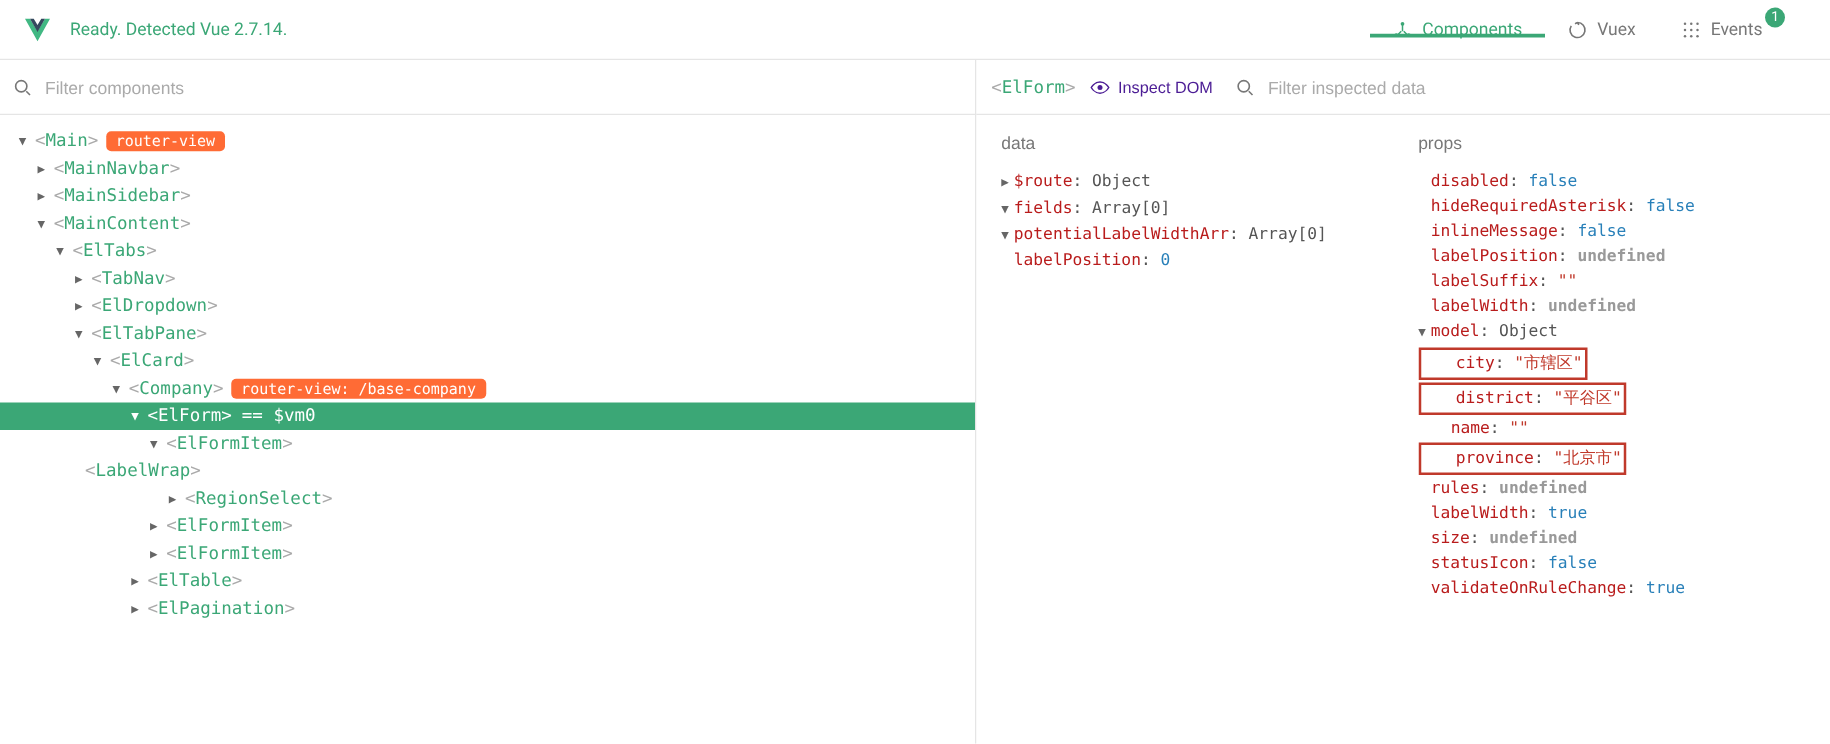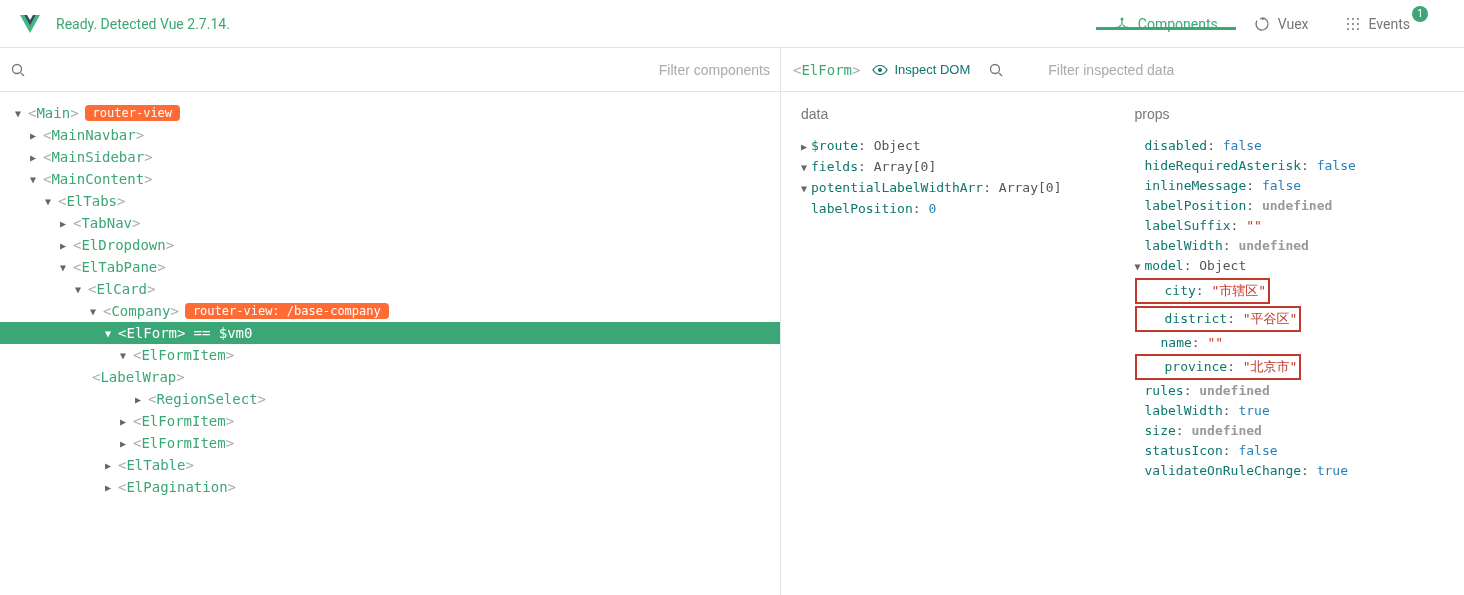--- a/index.html
+++ b/index.html
@@ -11,46 +11,46 @@
 .nav-tab { display: flex; align-items: center; padding: 0 18px; height: 100%; color: #777; cursor: pointer; position: relative; }
 .nav-tab.active { color: #3ba776; }
 .nav-tab.active::after { content: ""; position: absolute; bottom: -1px; left: 0; right: 0; height: 3px; background: #3ba776; }
 .nav-tab-icon { margin-right: 8px; display: inline-flex; }
 .badge { background: #3ba776; color: #fff; border-radius: 50%; width: 16px; height: 16px; font-size: 11px; display: inline-flex; align-items: center; justify-content: center; margin-left: 2px; position: relative; top: -10px; }
 .main-row { display: flex; height: calc(100% - 48px); }
 .left-pane { width: 781px; border-right: 1px solid #e5e5e5; display: flex; flex-direction: column; }
 .right-pane { flex: 1; display: flex; flex-direction: column; }
 .search-bar { display: flex; align-items: center; height: 44px; border-bottom: 1px solid #e5e5e5; padding: 0 10px; }
 .search-icon { color: #777; margin-right: 10px; display: inline-flex; }
-.search-input { border: none; outline: none; flex: 1; font-size: 14px; color: #4d7c0f; background: transparent; text-align: right; }
+.search-input { border: none; outline: none; flex: 1; font-size: 14px; color: #4d7c0f; background: transparent; }
 .search-input::placeholder { color: #aaa; }
 .inspector-header { display: flex; align-items: center; height: 44px; border-bottom: 1px solid #e5e5e5; padding: 0 12px; font-family: "Consolas", "Monaco", monospace; }
 .inspector-title { color: #aaa; font-size: 14px; }
 .inspector-title .tag { color: #3ba776; }
-.inspector-actions { display: flex; align-items: center; margin-left: 12px; color: #0f766e; font-size: 13px; font-family: -apple-system, sans-serif; }
+.inspector-actions { display: flex; align-items: center; margin-left: 12px; color: #4c1d95; font-size: 13px; font-family: -apple-system, sans-serif; }
 .eye-icon { margin-right: 6px; display: inline-flex; }
 .inspector-filter { margin-left: 18px; display: flex; align-items: center; }
 .tree { padding: 10px 0; font-family: "Consolas", "Monaco", monospace; font-size: 14px; overflow: auto; flex: 1; }
 .tree-row { display: flex; align-items: center; height: 22px; white-space: nowrap; cursor: pointer; }
 .tree-row.selected { background: #3ba776; color: #fff; }
 .tree-row.selected .arrow { color: #fff; }
 .tree-row.selected .bracket { color: #fff; }
 .arrow { width: 12px; display: inline-block; color: #666; font-size: 10px; margin-right: 4px; text-align: center; }
 .tag-label .bracket { color: #aaa; }
 .tag-label .name { color: #3ba776; }
 .tree-row.selected .tag-label .name { color: #fff; }
 .router-badge, .route-badge { background: #ff6b35; color: #fff; font-size: 12px; padding: 1px 8px; border-radius: 4px; margin-left: 6px; font-family: "Consolas", monospace; }
 .vm-suffix { color: #fff; margin-left: 8px; }
 .detail-body { padding: 14px 20px; font-family: "Consolas", "Monaco", monospace; font-size: 13px; overflow: auto; flex: 1; display: flex; }
 .detail-col { flex: 1; min-width: 0; }
 .detail-col + .detail-col { margin-left: 24px; }
 .section-title { color: #777; font-family: -apple-system, sans-serif; font-size: 14px; margin-bottom: 14px; }
 .prop-row { line-height: 20px; white-space: nowrap; }
 .prop-arrow { color: #666; font-size: 10px; display: inline-block; width: 10px; }
-.prop-key { color: #0f766e; }
+.prop-key { color: #b91c1c; }
 .prop-sep { color: #555; }
 .prop-val { color: #555; }
 .prop-undef { color: #999; font-weight: bold; }
 .prop-bool, .prop-num { color: #2980b9; }
 .prop-str { color: #c0392b; }
 .hl-box { border: 2px solid #c0392b; padding: 1px 2px; margin: 1px 0; display: inline-block; }
 .indent { display: inline-block; }
 </style>
 </head>
 <body>
@@ -159,21 +159,21 @@
         </div>
         <div class="tree-row selected" style="padding-left: 102px;">
           <span class="arrow">▼</span>
           <span class="tag-label"><span class="bracket">&lt;</span><span class="name">ElForm</span><span class="bracket">&gt;</span></span>
           <span class="vm-suffix"> == $vm0</span>
         </div>
         <div class="tree-row" style="padding-left: 117px;">
           <span class="arrow">▼</span>
           <span class="tag-label"><span class="bracket">&lt;</span><span class="name">ElFormItem</span><span class="bracket">&gt;</span></span>
         </div>
-        <div class="tree-row" style="padding-left: 76px;">
+        <div class="tree-row" style="padding-left: 52px;">
           <span class="arrow"></span>
           <span class="tag-label"><span class="bracket">&lt;</span><span class="name">LabelWrap</span><span class="bracket">&gt;</span></span>
         </div>
         <div class="tree-row" style="padding-left: 132px;">
           <span class="arrow">▶</span>
           <span class="tag-label"><span class="bracket">&lt;</span><span class="name">RegionSelect</span><span class="bracket">&gt;</span></span>
         </div>
         <div class="tree-row" style="padding-left: 117px;">
           <span class="arrow">▶</span>
           <span class="tag-label"><span class="bracket">&lt;</span><span class="name">ElFormItem</span><span class="bracket">&gt;</span></span>

